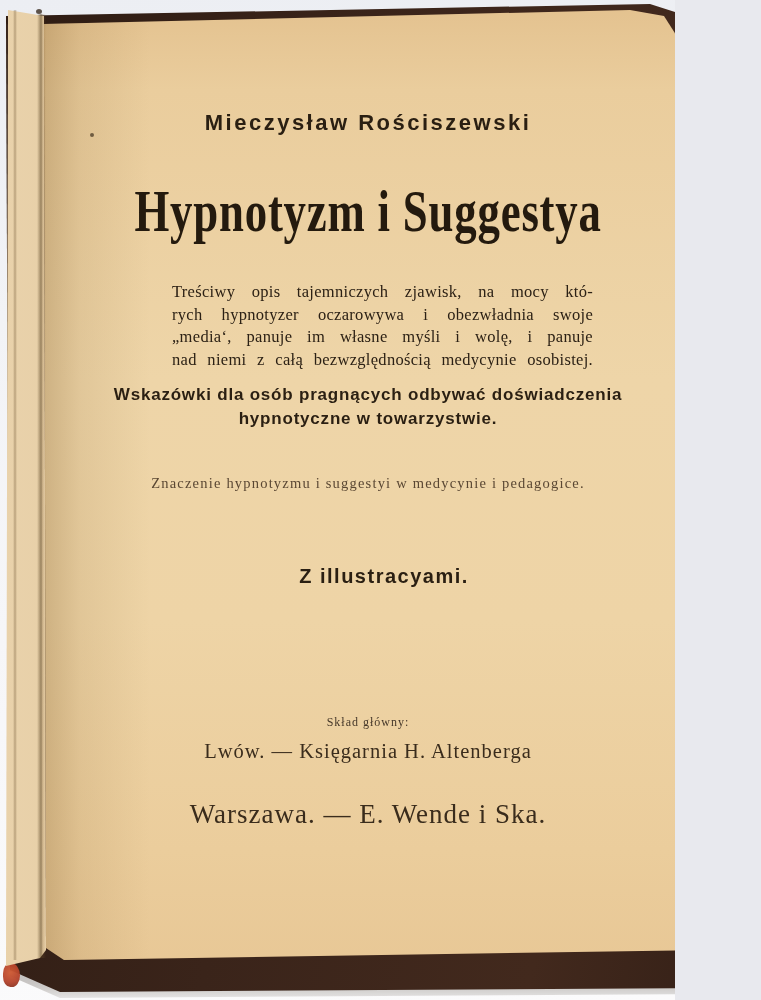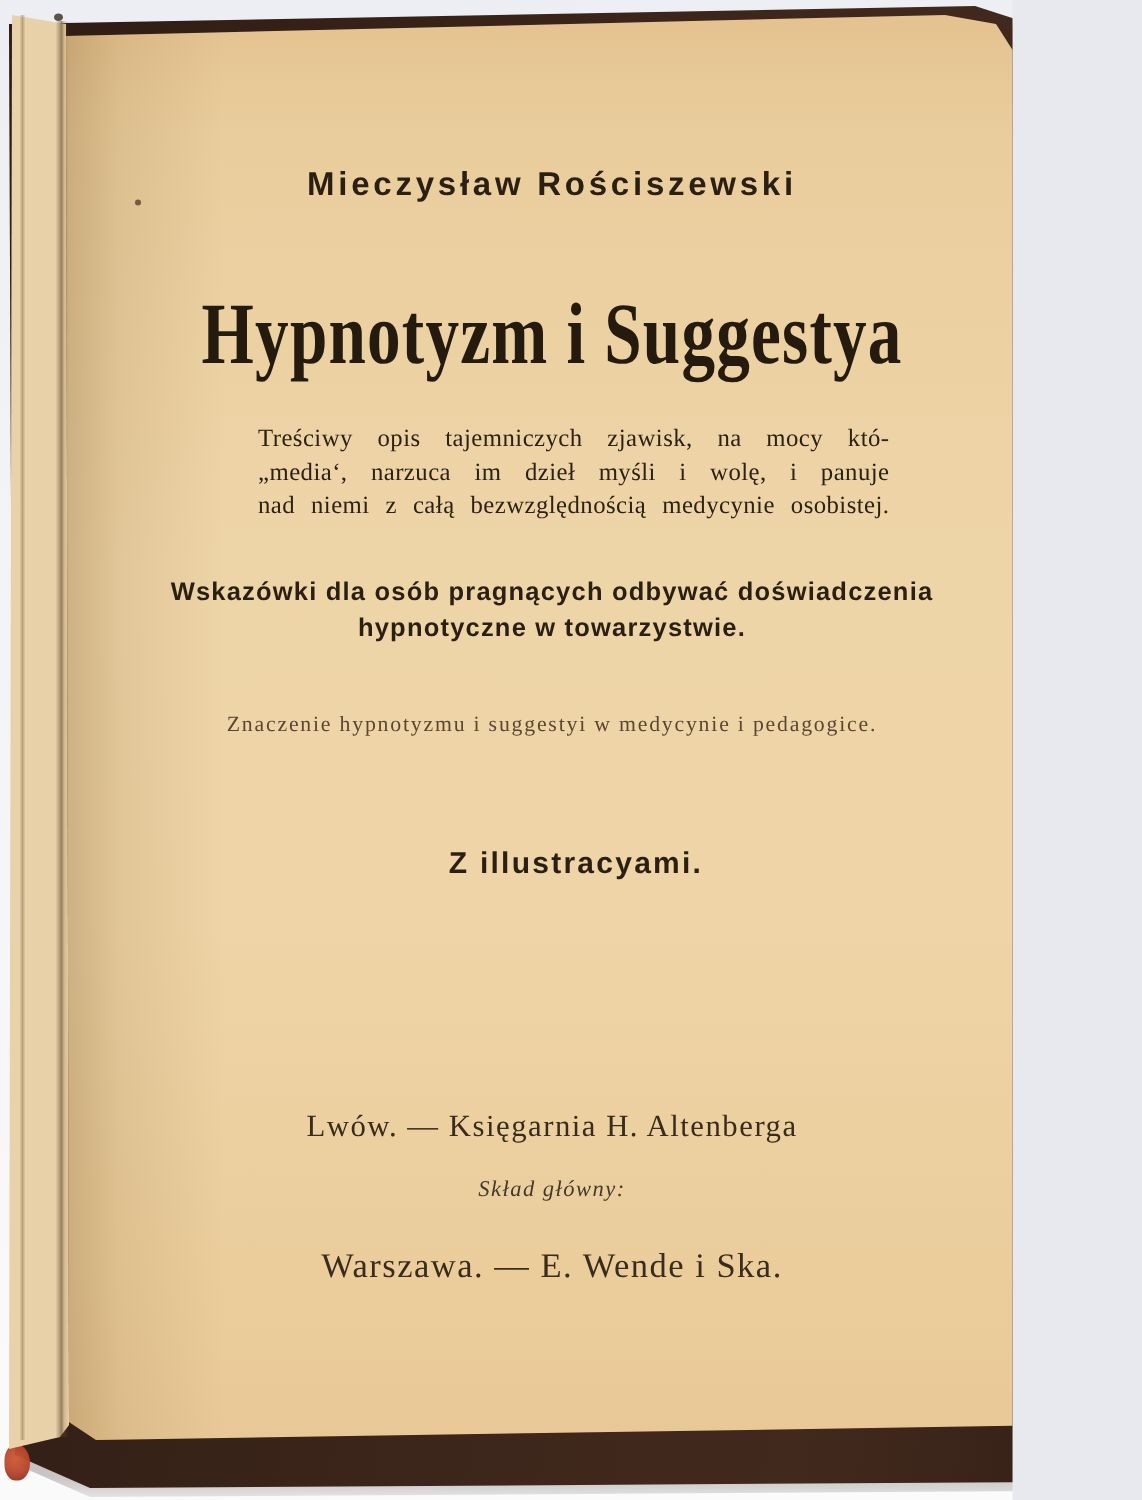--- a/index.html
+++ b/index.html
@@ -92,21 +92,21 @@
   .content > div { position: absolute; width: 100%; text-align: center; }
 
   .author {
     top: 110px;
     font-family: "Liberation Sans", "DejaVu Sans", sans-serif;
     font-weight: bold;
     font-size: 22px;
     letter-spacing: 2.5px;
     color: #2a1f12;
   }
-  .book-title { top: 188px; line-height: 70px; }
+  .book-title { top: 176px; line-height: 70px; }
   .book-title .condensed {
     display: inline-block;
     transform: scaleX(0.80) scaleY(1.04);
     transform-origin: center;
     font-family: "Liberation Serif", "DejaVu Serif", serif;
     font-weight: bold;
     font-size: 56px;
     letter-spacing: 1px;
     color: #241a0e;
     white-space: nowrap;
@@ -151,23 +151,23 @@
   .illustrations {
     top: 565px;
     font-family: "Liberation Sans", "DejaVu Sans", sans-serif;
     font-weight: bold;
     font-size: 20px;
     letter-spacing: 1.5px;
     color: #2a1f12;
     padding-left: 16px;
   }
   .imprint-1 { top: 718px; font-size: 20px; letter-spacing: 1px; color: #3a2c1c; }
-  .imprint-2 { top: 785px; font-size: 15px; letter-spacing: 1px; color: #46382a; font-style: italic; }
+  .imprint-2 { top: 715px; font-size: 12px; letter-spacing: 1px; color: #46382a; }
   .imprint-3 { top: 740px; font-size: 20.5px; letter-spacing: 1px; color: #3a2c1c; }
-  .imprint-4 { top: 799px; font-size: 23px; letter-spacing: 1px; color: #3a2c1c; margin-top: 32px; }
+  .imprint-4 { top: 799px; font-size: 27px; letter-spacing: 1px; color: #3a2c1c; }
 </style>
 </head>
 <body>
 
 <div id="canvas">
   <div class="book-shadow"></div>
   <div class="cover"></div>
   <div class="cover-mark"></div>
   <div class="page-stack"></div>
   <div class="stack-crease"></div>
@@ -178,21 +178,22 @@
 
   <div class="content">
     <div class="author">Mieczysław Rościszewski</div>
 
     <div class="book-title">
       <span class="condensed">Hypnotyzm i Suggestya</span>
     </div>
 
     <div class="subtitle">
       <div class="jline">Treściwy opis tajemniczych zjawisk, na mocy któ-</div>
-      <div class="jline">„media‘, narzuca im dzieł myśli i wolę, i panuje</div>
+      <div class="jline">rych hypnotyzer oczarowywa i obezwładnia swoje</div>
+      <div class="jline">„media‘, panuje im własne myśli i wolę, i panuje</div>
       <div class="jline">nad niemi z całą bezwzględnością medycynie osobistej.</div>
     </div>
 
     <div class="notice">
       <div>Wskazówki dla osób pragnących odbywać doświadczenia</div>
       <div>hypnotyczne w towarzystwie.</div>
     </div>
 
     <div class="scope">Znaczenie hypnotyzmu i suggestyi w medycynie i pedagogice.</div>
 

